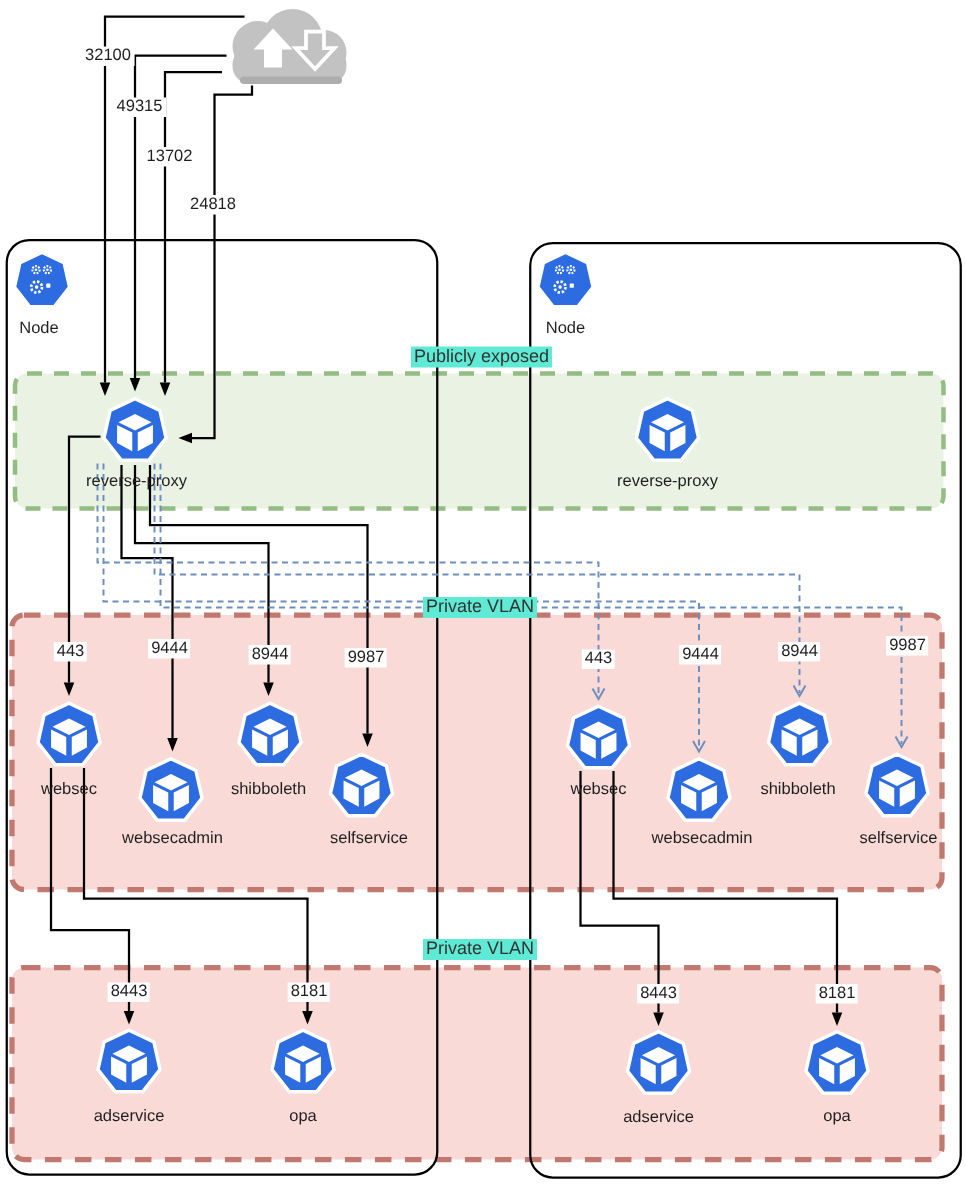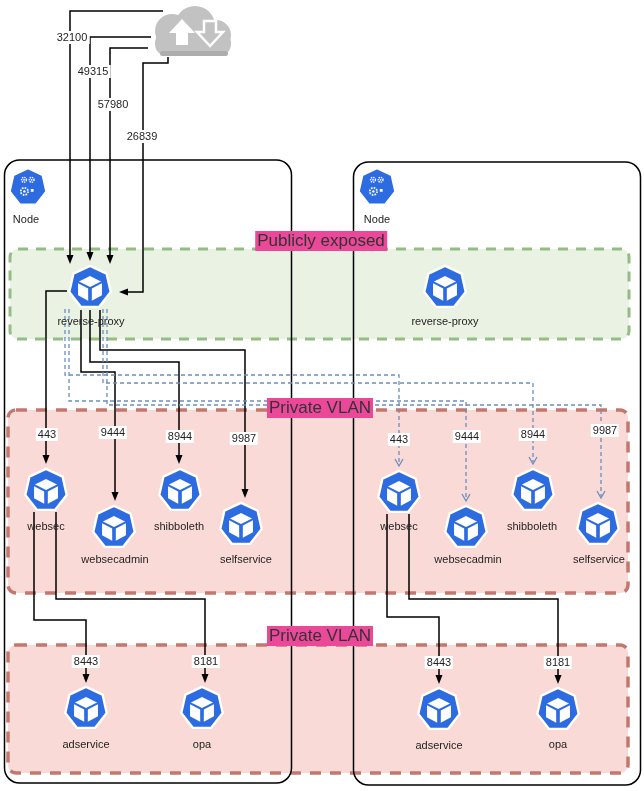--- a/index.html
+++ b/index.html
@@ -2,21 +2,21 @@
 <html><head>
 <meta charset="utf-8">
 <style>
   html,body{margin:0;padding:0;background:#fff;}
   #canvas{position:relative;width:644px;height:791px;background:#fff;overflow:hidden;
           font-family:"Liberation Sans",sans-serif;}
   #gfx{position:absolute;left:0;top:0;}
   .t{position:absolute;transform:translateX(-50%);font-size:11px;color:#1f1f1f;
      white-space:nowrap;line-height:1.15;text-align:center;}
   .port{font-size:11px;background:#fff;padding:0 2px;}
-  .zone{font-size:17px;background:#ec4899;padding:0 2px;color:#333;}
+  .zone{font-size:12px;background:#5eead4;padding:0 2px;color:#333;}
 </style>
 </head>
 <body>
 
 <div id="canvas">
 
 <svg id="gfx" width="644" height="791" viewBox="0 0 644 791">
   <defs>
     <symbol id="pod" viewBox="0 0 100 100">
       <polygon points="50,4 86,21 95,61 70,93 30,93 5,61 14,21" fill="#2d6ce0" stroke="#fff" stroke-width="5"></polygon>
@@ -119,22 +119,22 @@
   <use href="#pod" x="510" y="467" width="46" height="46"></use>
   <use href="#pod" x="575" y="501" width="46" height="46"></use>
   <use href="#pod" x="63" y="685" width="46" height="46"></use>
   <use href="#pod" x="179" y="685" width="46" height="46"></use>
   <use href="#pod" x="416" y="686" width="46" height="46"></use>
   <use href="#pod" x="535" y="686" width="46" height="46"></use>
 </svg>
 
 <span class="t port" style="left:72px;top:31px">32100</span>
 <span class="t port" style="left:93px;top:65px">49315</span>
-<span class="t port" style="left:113px;top:98px">57980</span>
-<span class="t port" style="left:142px;top:130px">26839</span>
+<span class="t port" style="left:113px;top:98px">13702</span>
+<span class="t port" style="left:142px;top:130px">24818</span>
 
 <span class="t zone" style="left:321px;top:231px">Publicly exposed</span>
 <span class="t zone" style="left:320px;top:398px">Private VLAN</span>
 <span class="t zone" style="left:320px;top:626px">Private VLAN</span>
 
 <span class="t" style="left:26px;top:213px">Node</span>
 <span class="t" style="left:377px;top:213px">Node</span>
 
 <span class="t" style="left:91px;top:315px">reverse-proxy</span>
 <span class="t" style="left:445px;top:315px">reverse-proxy</span>

